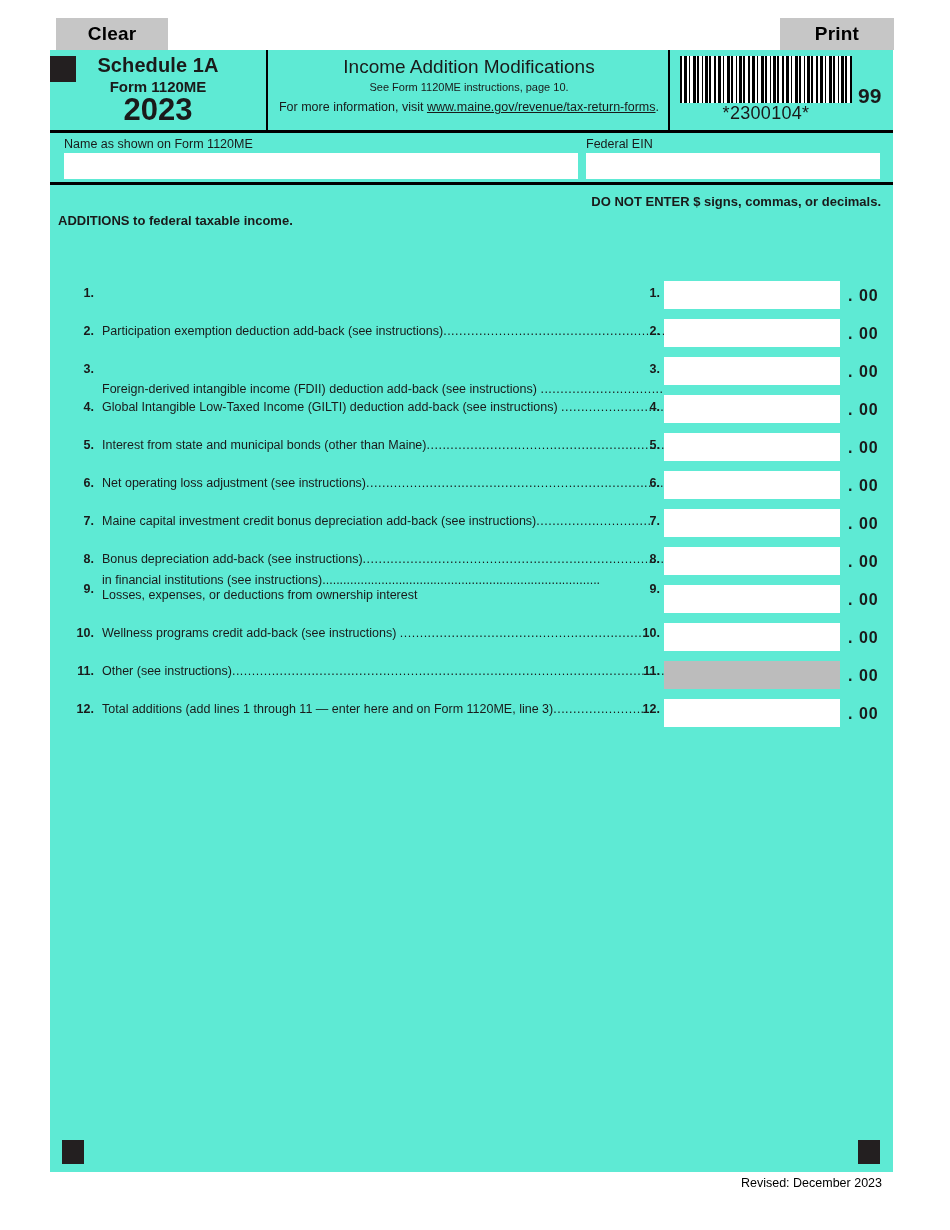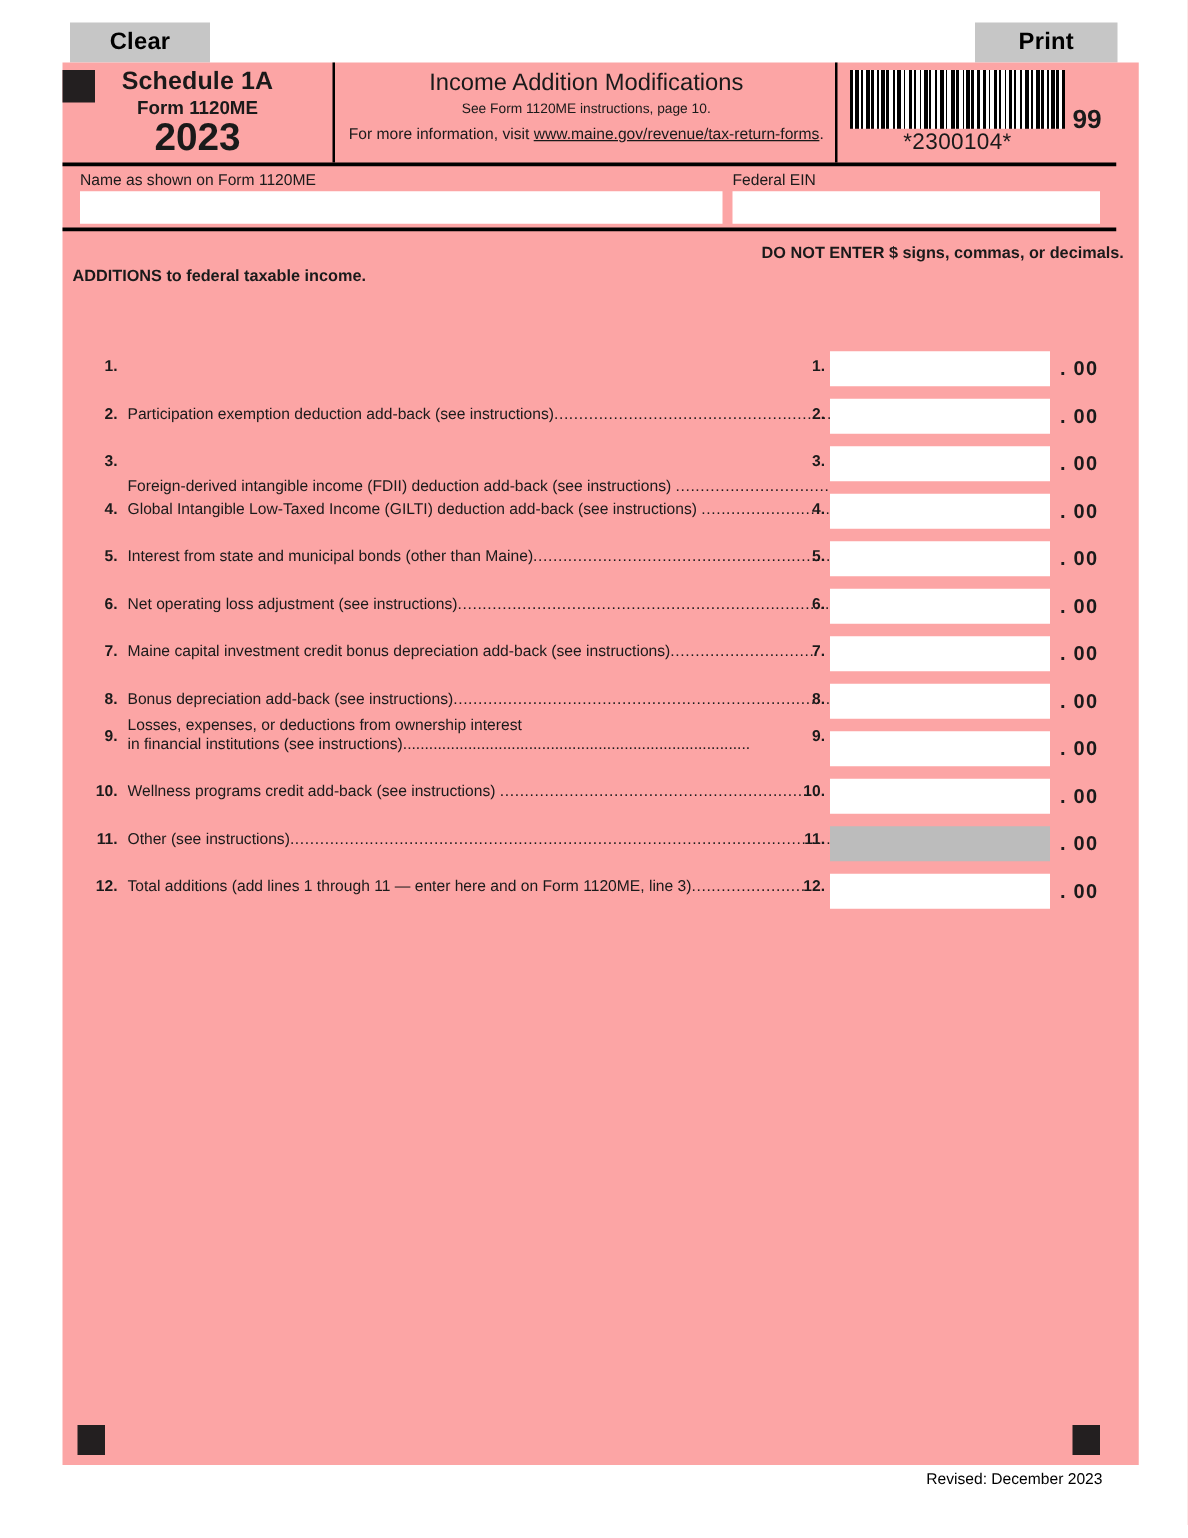--- a/index.html
+++ b/index.html
@@ -42,22 +42,21 @@
   #clear-button { left: 56px; width: 112px; }
   #print-button { left: 780px; width: 114px; }
 
   
   #form-panel {
     position: absolute;
     left: 50px;
     top: 50px;
     width: 843px;
     height: 1122px;
-    background: #fca5a5;
-    padding-left: 18px;
+    background: #5eead4;
   }
 
   
   .reg-mark {
     position: absolute;
     width: 26px;
     height: 26px;
     background: #231f20;
   }
   #reg-mark-top-left    { left: 0px;   top: 6px; }
@@ -392,22 +391,22 @@
       <div class="form-line" style="top: 0px;">
         <div class="line-no-left" style="top: 310px;">8.</div>
         <div class="line-desc" style="top: 310px;"><span>Bonus depreciation add-back (see instructions)</span><span class="leader">...................................................................................</span></div>
         <div class="line-no-right" style="top: 310px;">8.</div>
         <input type="text" class="amount-input" style="top: 305px;">
         <div class="cents" style="top: 311px;">. 00</div>
       </div>
       <div class="form-line" style="top: 0px;">
         <div class="line-no-left" style="top: 340px;">9.</div>
         <div class="line-desc two-line" style="top: 331px;">
+          <div>in financial institutions (see instructions)................................................................................</div>
           <div>Losses, expenses, or deductions from ownership interest</div>
-          <div>in financial institutions (see instructions)................................................................................</div>
         </div>
         <div class="line-no-right" style="top: 340px;">9.</div>
         <input type="text" class="amount-input" style="top: 343px;">
         <div class="cents" style="top: 349px;">. 00</div>
       </div>
       <div class="form-line" style="top: 0px;">
         <div class="line-no-left" style="top: 384px;">10.</div>
         <div class="line-desc" style="top: 384px;"><span>Wellness programs credit add-back (see instructions) </span><span class="leader">...............................................................</span></div>
         <div class="line-no-right wide" style="top: 384px;">10.</div>
         <input type="text" class="amount-input" style="top: 381px;">

